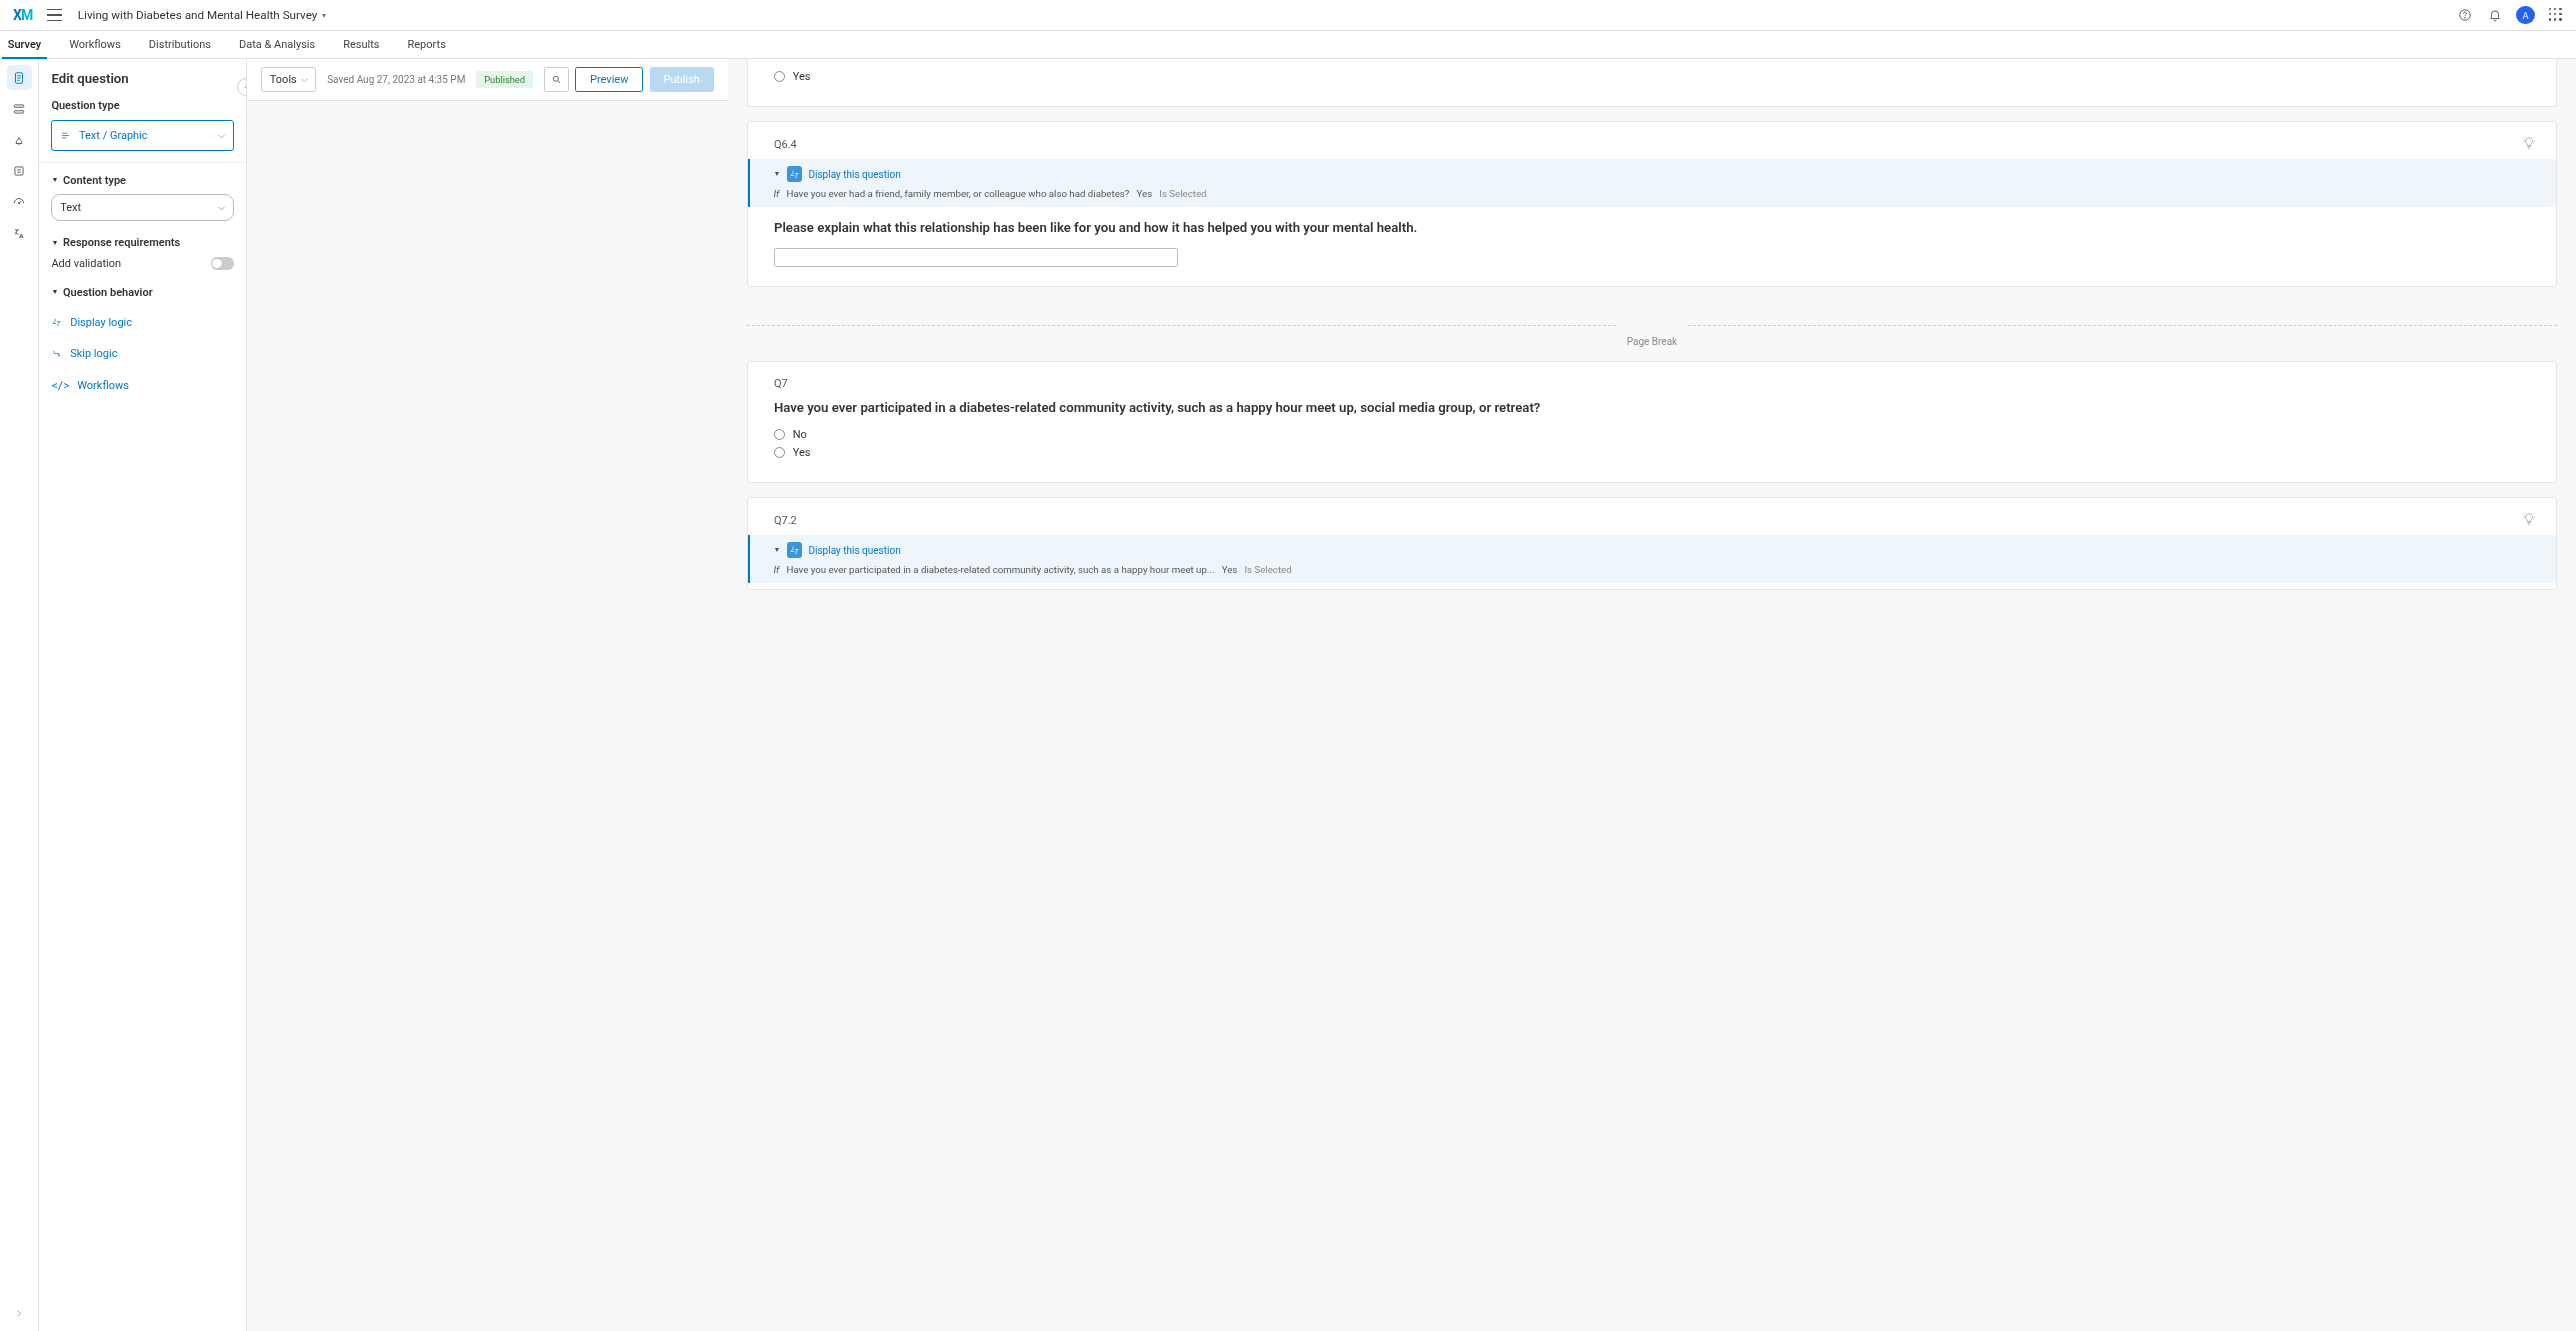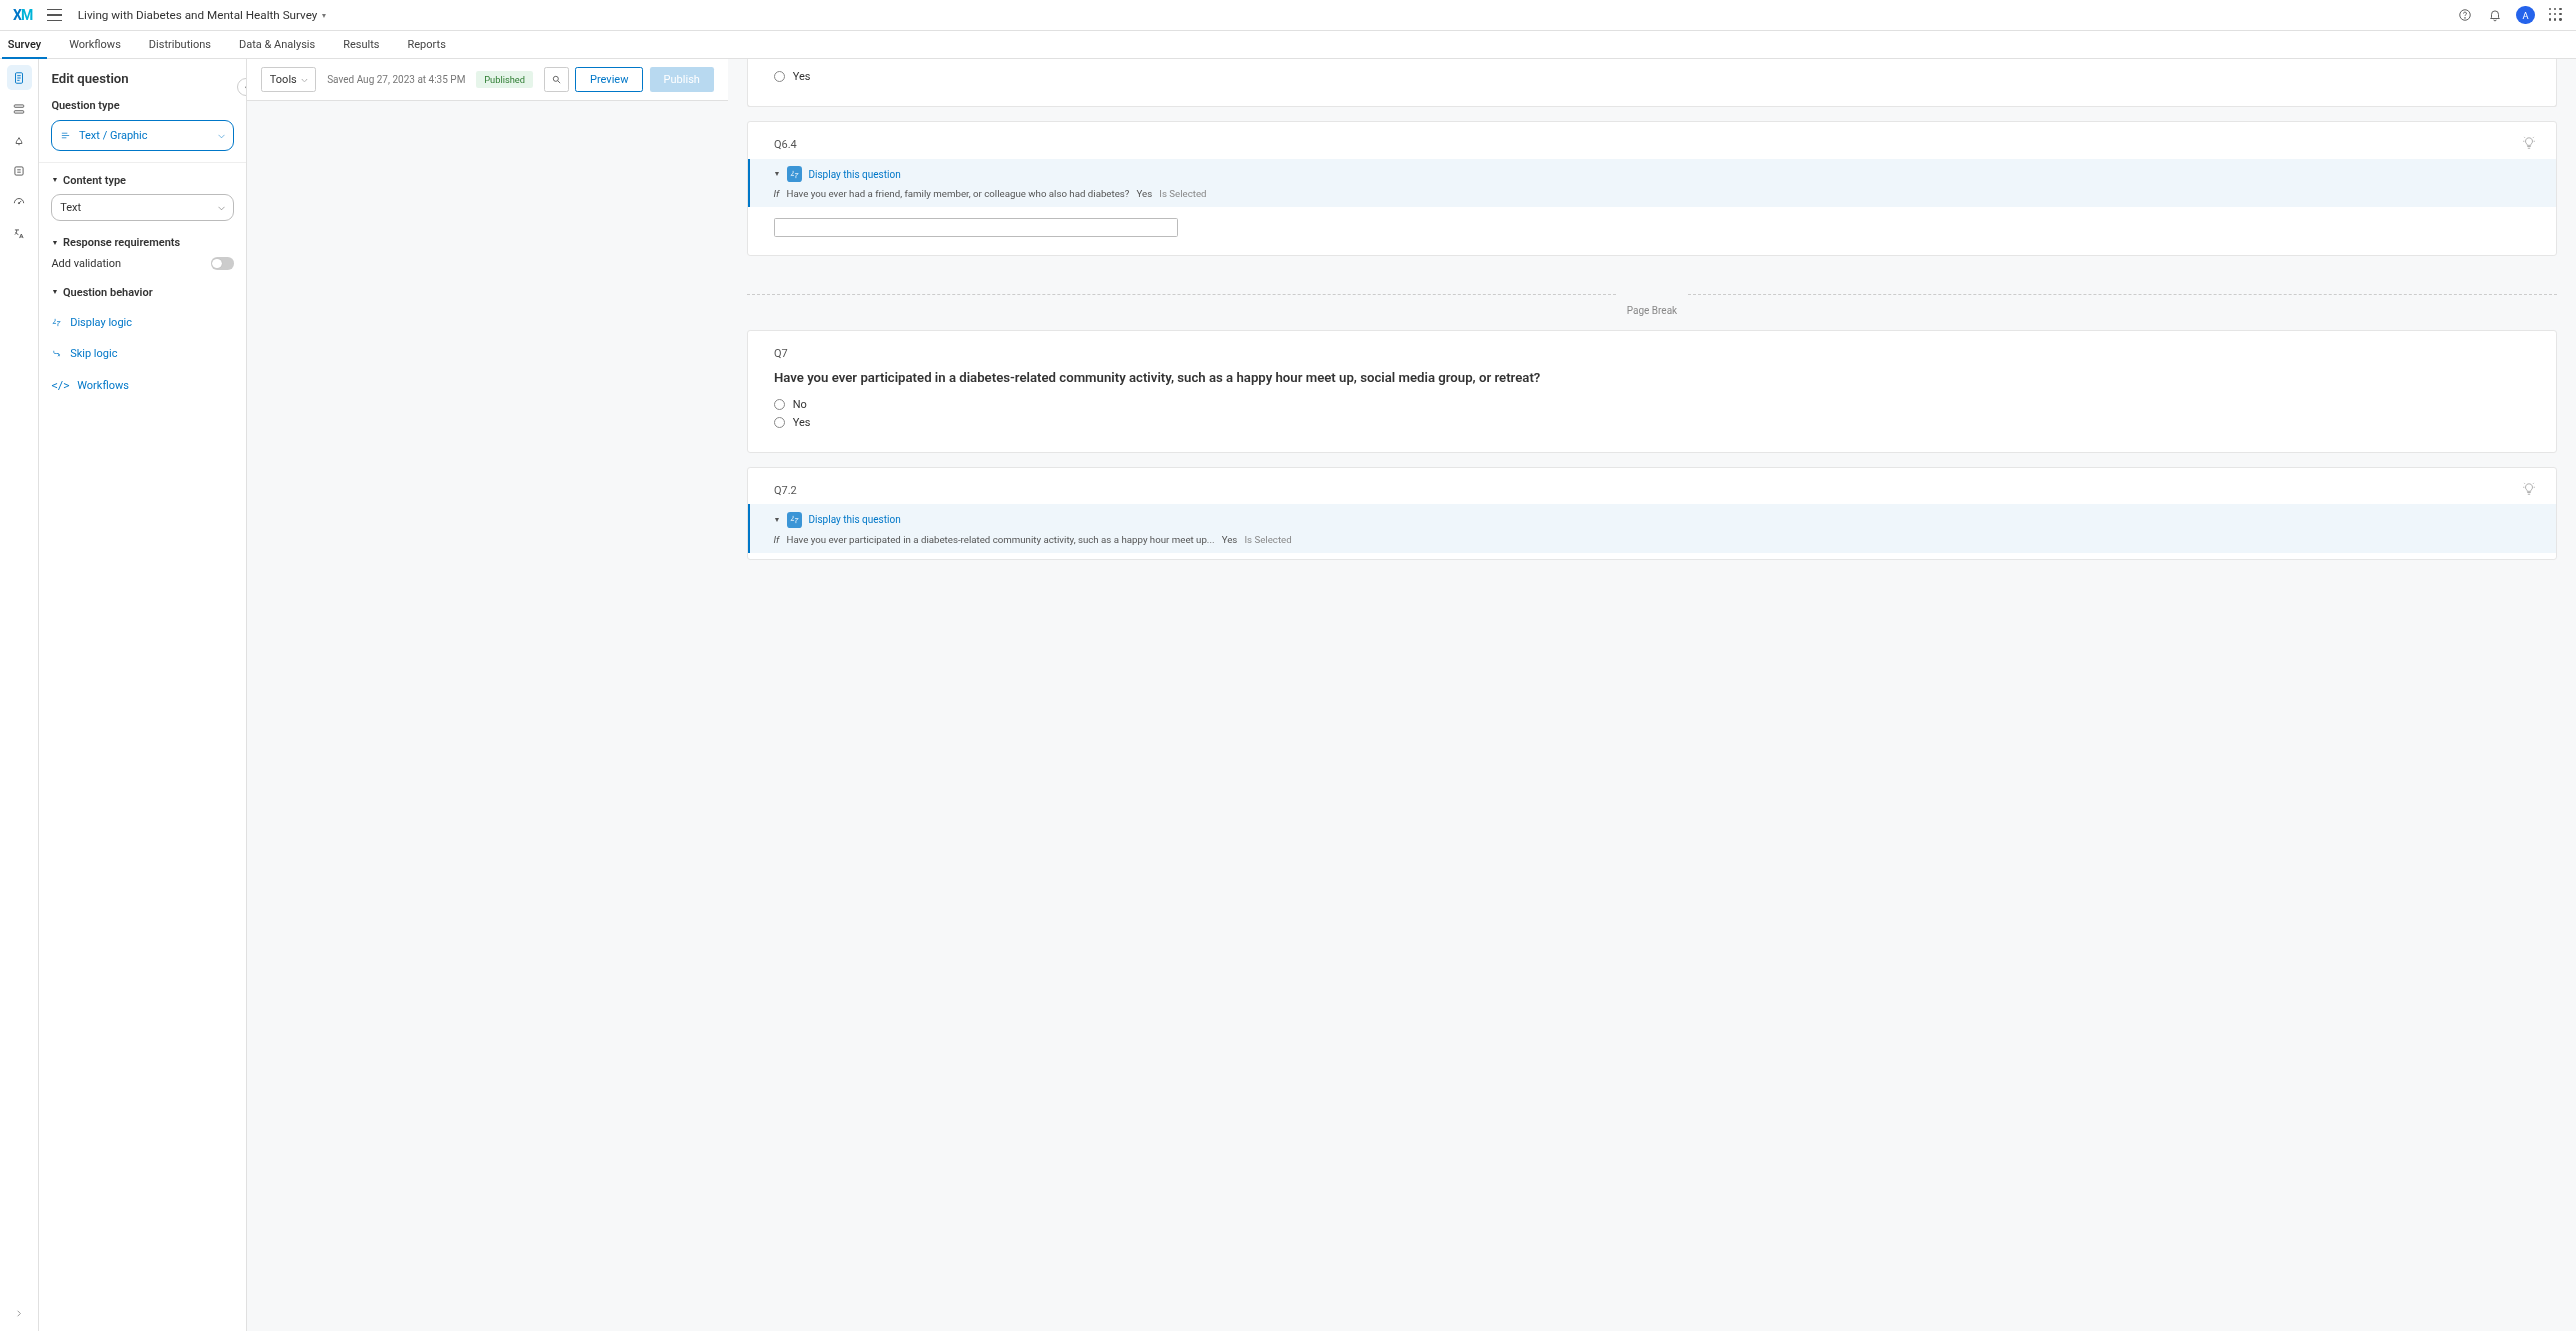--- a/index.html
+++ b/index.html
@@ -34,21 +34,21 @@
   .rail-item.active { background:#e6f2fb; color:#0077C8; }
   .rail-expand { position:absolute; bottom:9.3px; left:50%; transform:translateX(-50%); cursor:pointer; color:#777;}
   
   
   .edit-panel { width:208px; border-right:0.8px solid #e0e0e0; padding:12.4px 12.4px 0 12.4px; position:relative; overflow-y:auto;}
   .collapse-handle { position:absolute; top:18.7px; right:-9.3px; width:18.7px; height:18.7px; border:0.8px solid #ccc; border-radius:50%; background:#fff; display:flex; align-items:center; justify-content:center; font-size:8.6px; color:#555; cursor:pointer; z-index:5;}
   .panel-title { font-size:13.2px; font-weight:600; margin-bottom:12.4px; }
   .section-label { font-size:11px; font-weight:600; margin-bottom:7.8px; }
   .section-toggle { display:flex; align-items:center; gap:4.7px; font-size:11px; font-weight:600; margin:11px 0 7.8px 0; cursor:pointer;}
   .section-toggle .caret { font-size:7px; }
-  .qtype-select { border:1.2px solid #0077C8; border-radius:9px; height:31px; display:flex; align-items:center; padding:0 7.8px; color:#0077C8; cursor:pointer; gap:7.8px; position:relative;}
+  .qtype-select { border:1.2px solid #0077C8; border-radius:3px; height:31px; display:flex; align-items:center; padding:0 7.8px; color:#0077C8; cursor:pointer; gap:7.8px; position:relative;}
   .qtype-select .label { flex:1; font-size:11px; }
   .qtype-select .chev { color:#0077C8; font-size:8.6px;}
   .panel-divider { border:none; border-top:0.8px solid #eee; margin:11px -12.4px; }
   .plain-select { border:0.8px solid #bbb; border-radius:9px; height:26.4px; display:flex; align-items:center; padding:0 7.8px; cursor:pointer; position:relative;}
   .plain-select .chev { position:absolute; right:7.8px; font-size:8.6px; color:#555;}
   .row-item { display:flex; align-items:center; justify-content:space-between; font-size:11px; margin:6.2px 0; }
   .switch { width:23px; height:12.4px; background:#ccc; border-radius:6.2px; position:relative; cursor:pointer;}
   .switch::after { content:""; position:absolute; width:9.3px; height:9.3px; background:#fff; border-radius:50%; top:1.6px; left:1.6px; box-shadow:0 0 0.8px rgba(0,0,0,.3);}
   .behavior-link { display:flex; align-items:center; gap:7.8px; color:#0077C8; font-size:11px; padding:9.3px 0; cursor:pointer;}
   .behavior-link svg, .behavior-link .glyph { color:#0077C8; }
@@ -313,20 +313,21 @@
             <span>Display this question</span>
           </div>
           <div class="logic-cond">
             <span class="if">If</span>
             <span>Have you ever had a friend, family member, or colleague who also had diabetes?</span>
             <span class="yes">Yes</span>
             <span class="sel">Is Selected</span>
           </div>
         </div>
 
+        <div class="q-text">Please explain what this relationship has been like for you and how it has helped you with your mental health.</div>
         <div class="text-input-preview"></div>
       </div>
 
       <div class="page-break">
         <div class="line"></div>
         <div class="label">Page Break</div>
         <div class="line"></div>
       </div>
 
       <div class="q-block">

